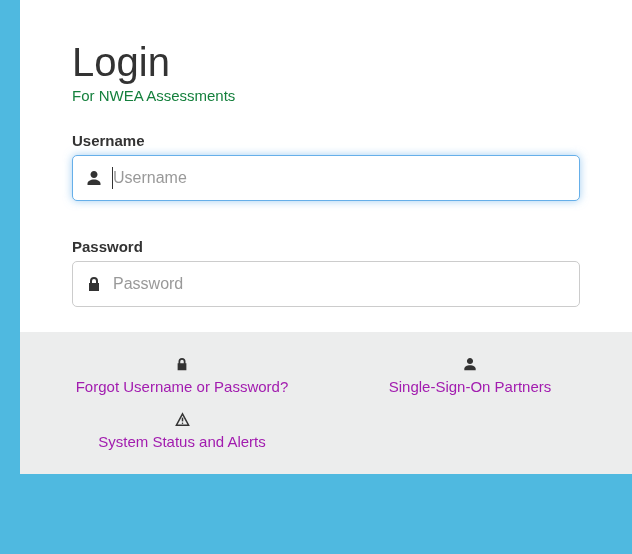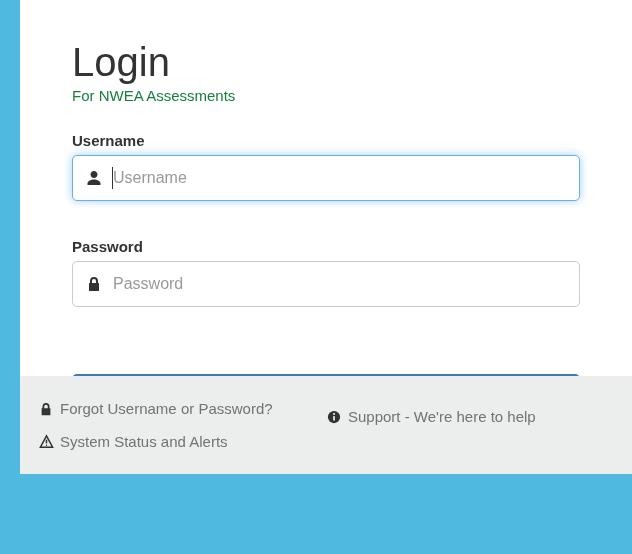--- a/index.html
+++ b/index.html
@@ -99,25 +99,26 @@
       background: #eceded;
       padding: 24px 18px;
       display: flex;
       flex-wrap: wrap;
     }
     .footer-link {
       width: 50%;
       display: flex;
       align-items: center;
       gap: 6px;
-      color: #737373;
+      color: #a21caf;
       font-size: 15px;
       text-decoration: none;
       cursor: pointer;
       margin-bottom: 16px;
+      flex-direction: column;
     }
     .footer-link:last-child,
     .footer-link:nth-last-child(2) {
       margin-bottom: 0;
     }
     .footer-link .link-icon {
       width: 16px;
       height: 16px;
       display: inline-flex;
       align-items: center;
@@ -175,26 +176,24 @@
       <span class="link-icon">
         <svg viewBox="0 0 16 16" width="14" height="14" fill="#333">
           <path d="M12 7V5a4 4 0 0 0-8 0v2H3v8h10V7h-1zM6 5a2 2 0 0 1 4 0v2H6V5z"></path>
         </svg>
       </span>
       <span class="link-text">Forgot Username or Password?</span>
     </a>
     <a class="footer-link">
       <span class="link-icon">
         <svg viewBox="0 0 16 16" width="14" height="14" fill="#333">
-          <circle cx="8" cy="8" r="7"></circle>
-          <rect x="7" y="7" width="2" height="5" fill="#eceded"></rect>
-          <circle cx="8" cy="4.5" r="1.2" fill="#eceded"></circle>
+          <path d="M8 8c2 0 3.5-1.6 3.5-3.5S10 1 8 1 4.5 2.6 4.5 4.5 6 8 8 8zm0 1.5c-3.5 0-6.5 1.8-6.5 4V15h13v-1.5c0-2.2-3-4-6.5-4z"></path>
         </svg>
       </span>
-      <span class="link-text">Support - We're here to help</span>
+      <span class="link-text">Single-Sign-On Partners</span>
     </a>
     <a class="footer-link">
       <span class="link-icon">
         <svg viewBox="0 0 16 16" width="15" height="15" fill="none" stroke="#333" stroke-width="1.6">
           <path d="M8 2 L14.5 14 L1.5 14 Z" fill="none"></path>
           <line x1="8" y1="6" x2="8" y2="10" stroke="#333" stroke-width="1.6"></line>
           <circle cx="8" cy="12" r="0.8" fill="#333" stroke="none"></circle>
         </svg>
       </span>
       <span class="link-text">System Status and Alerts</span>

